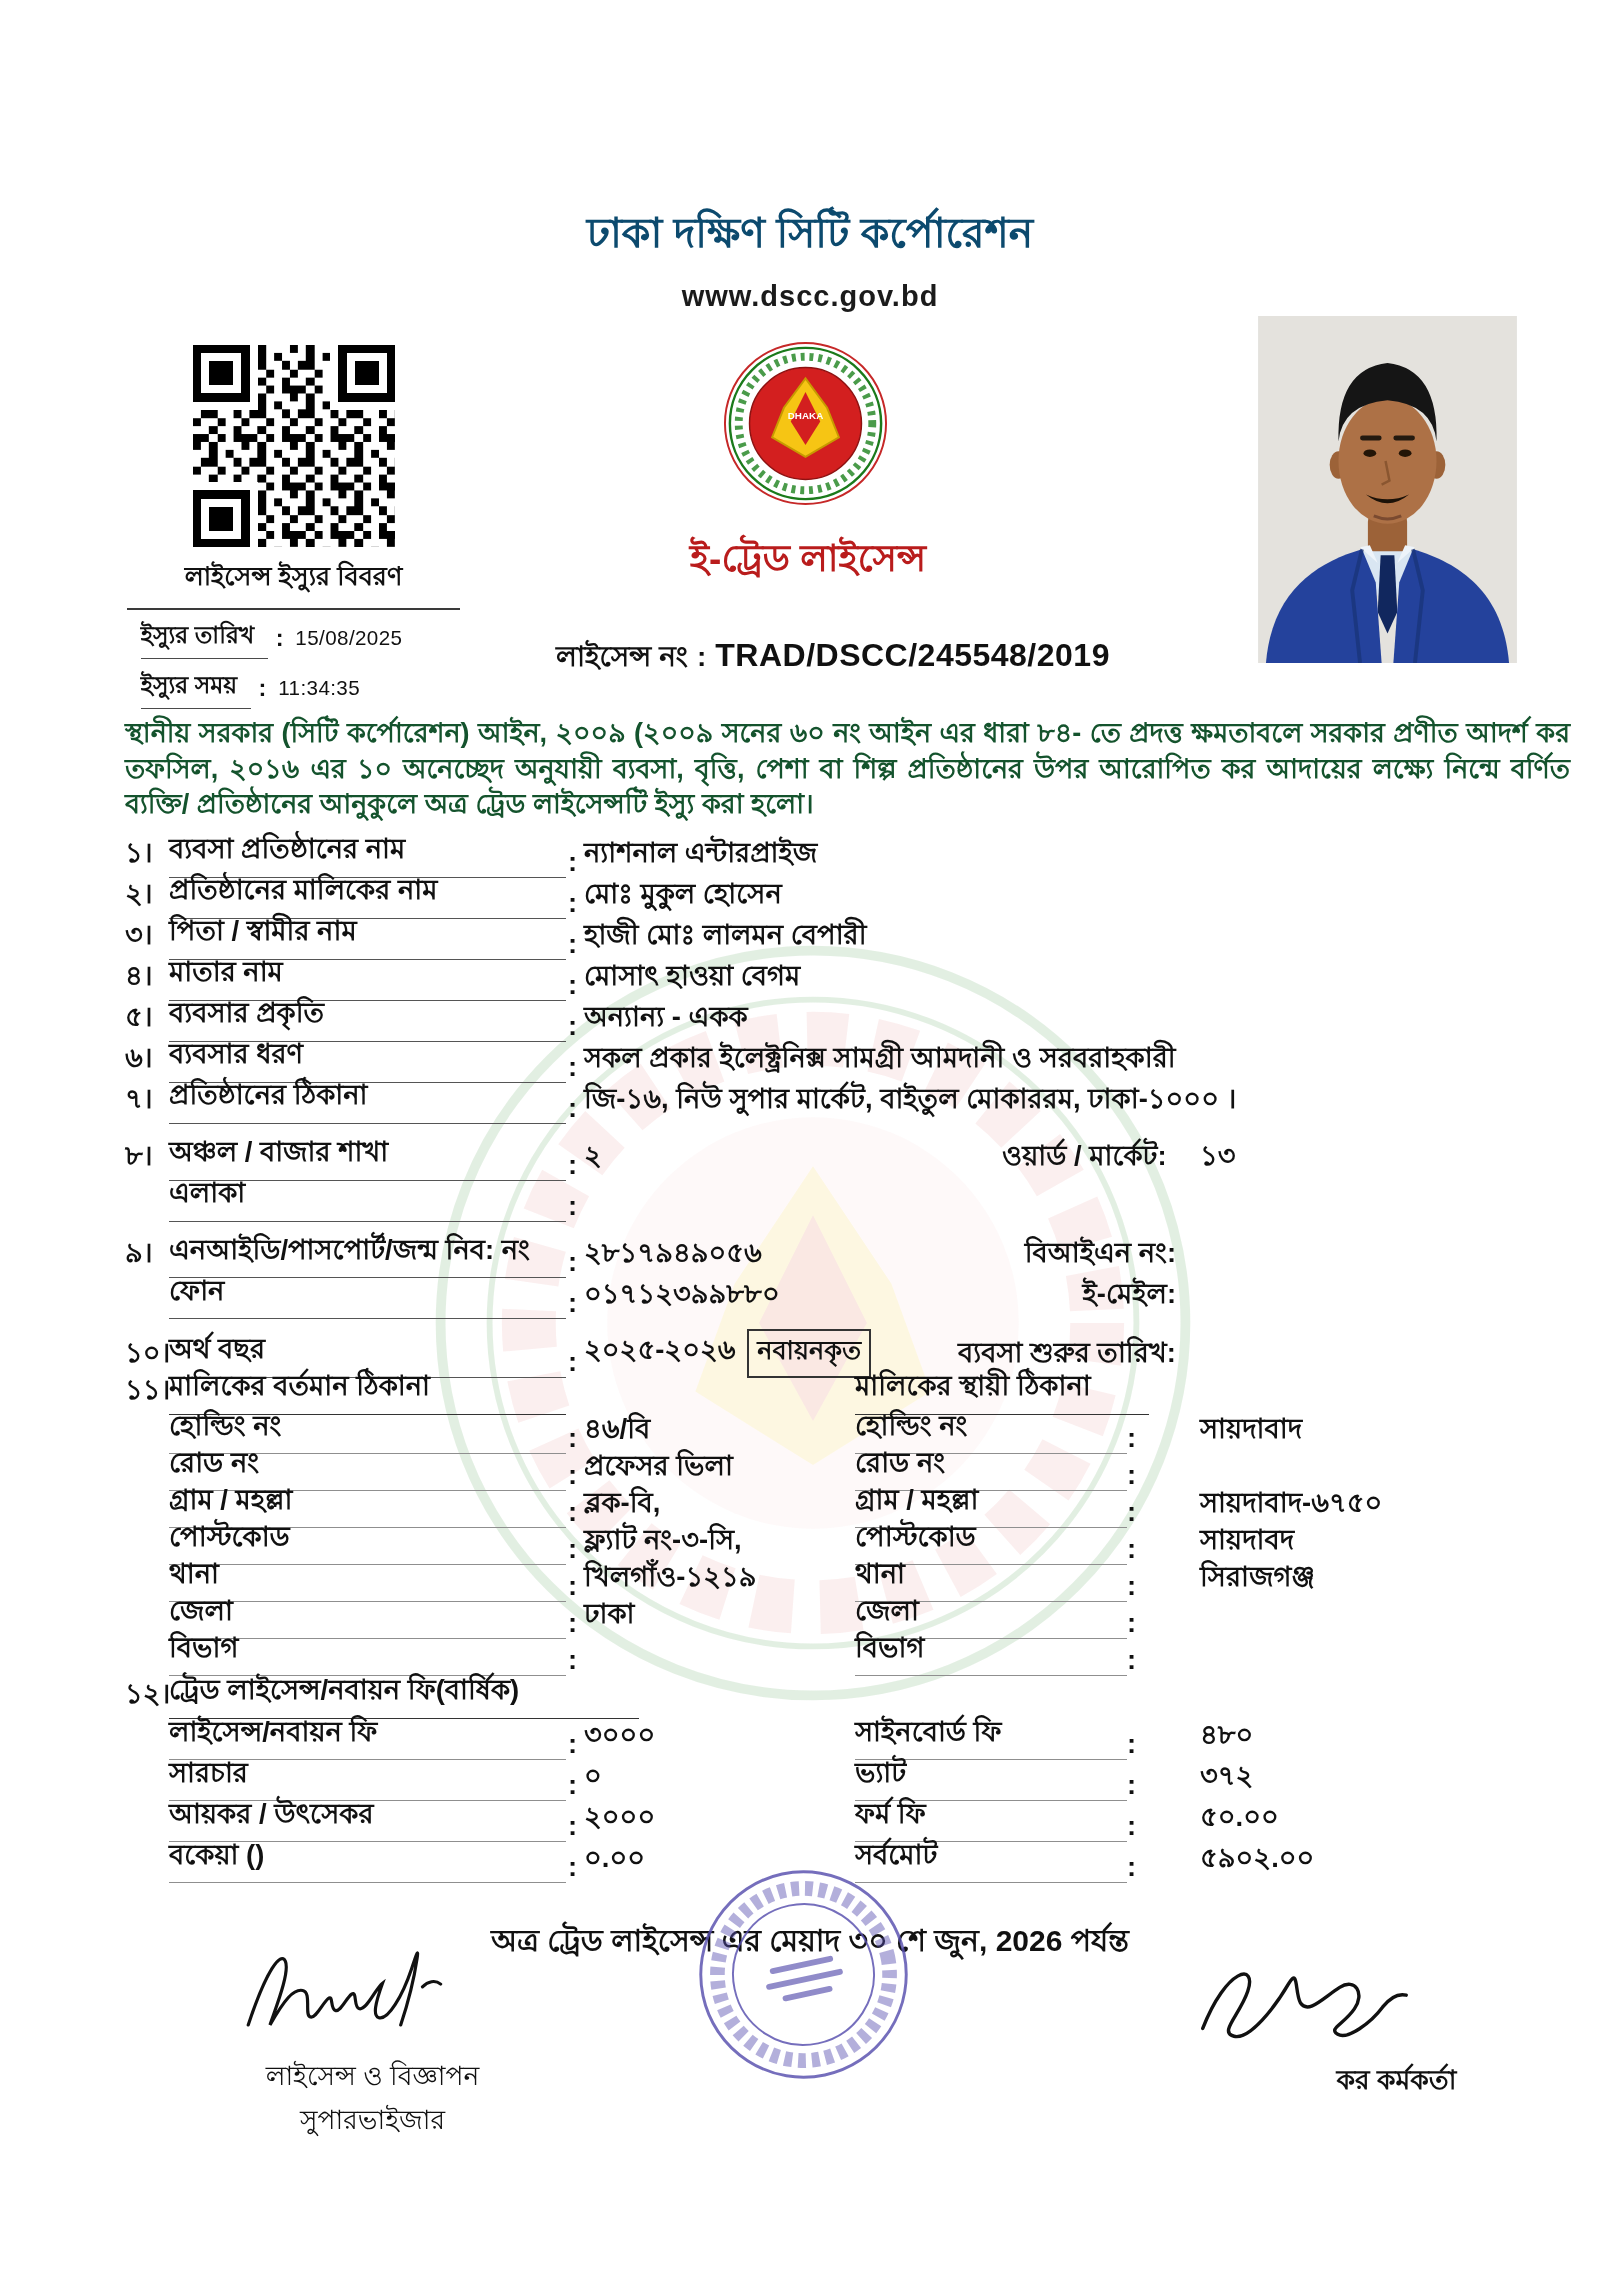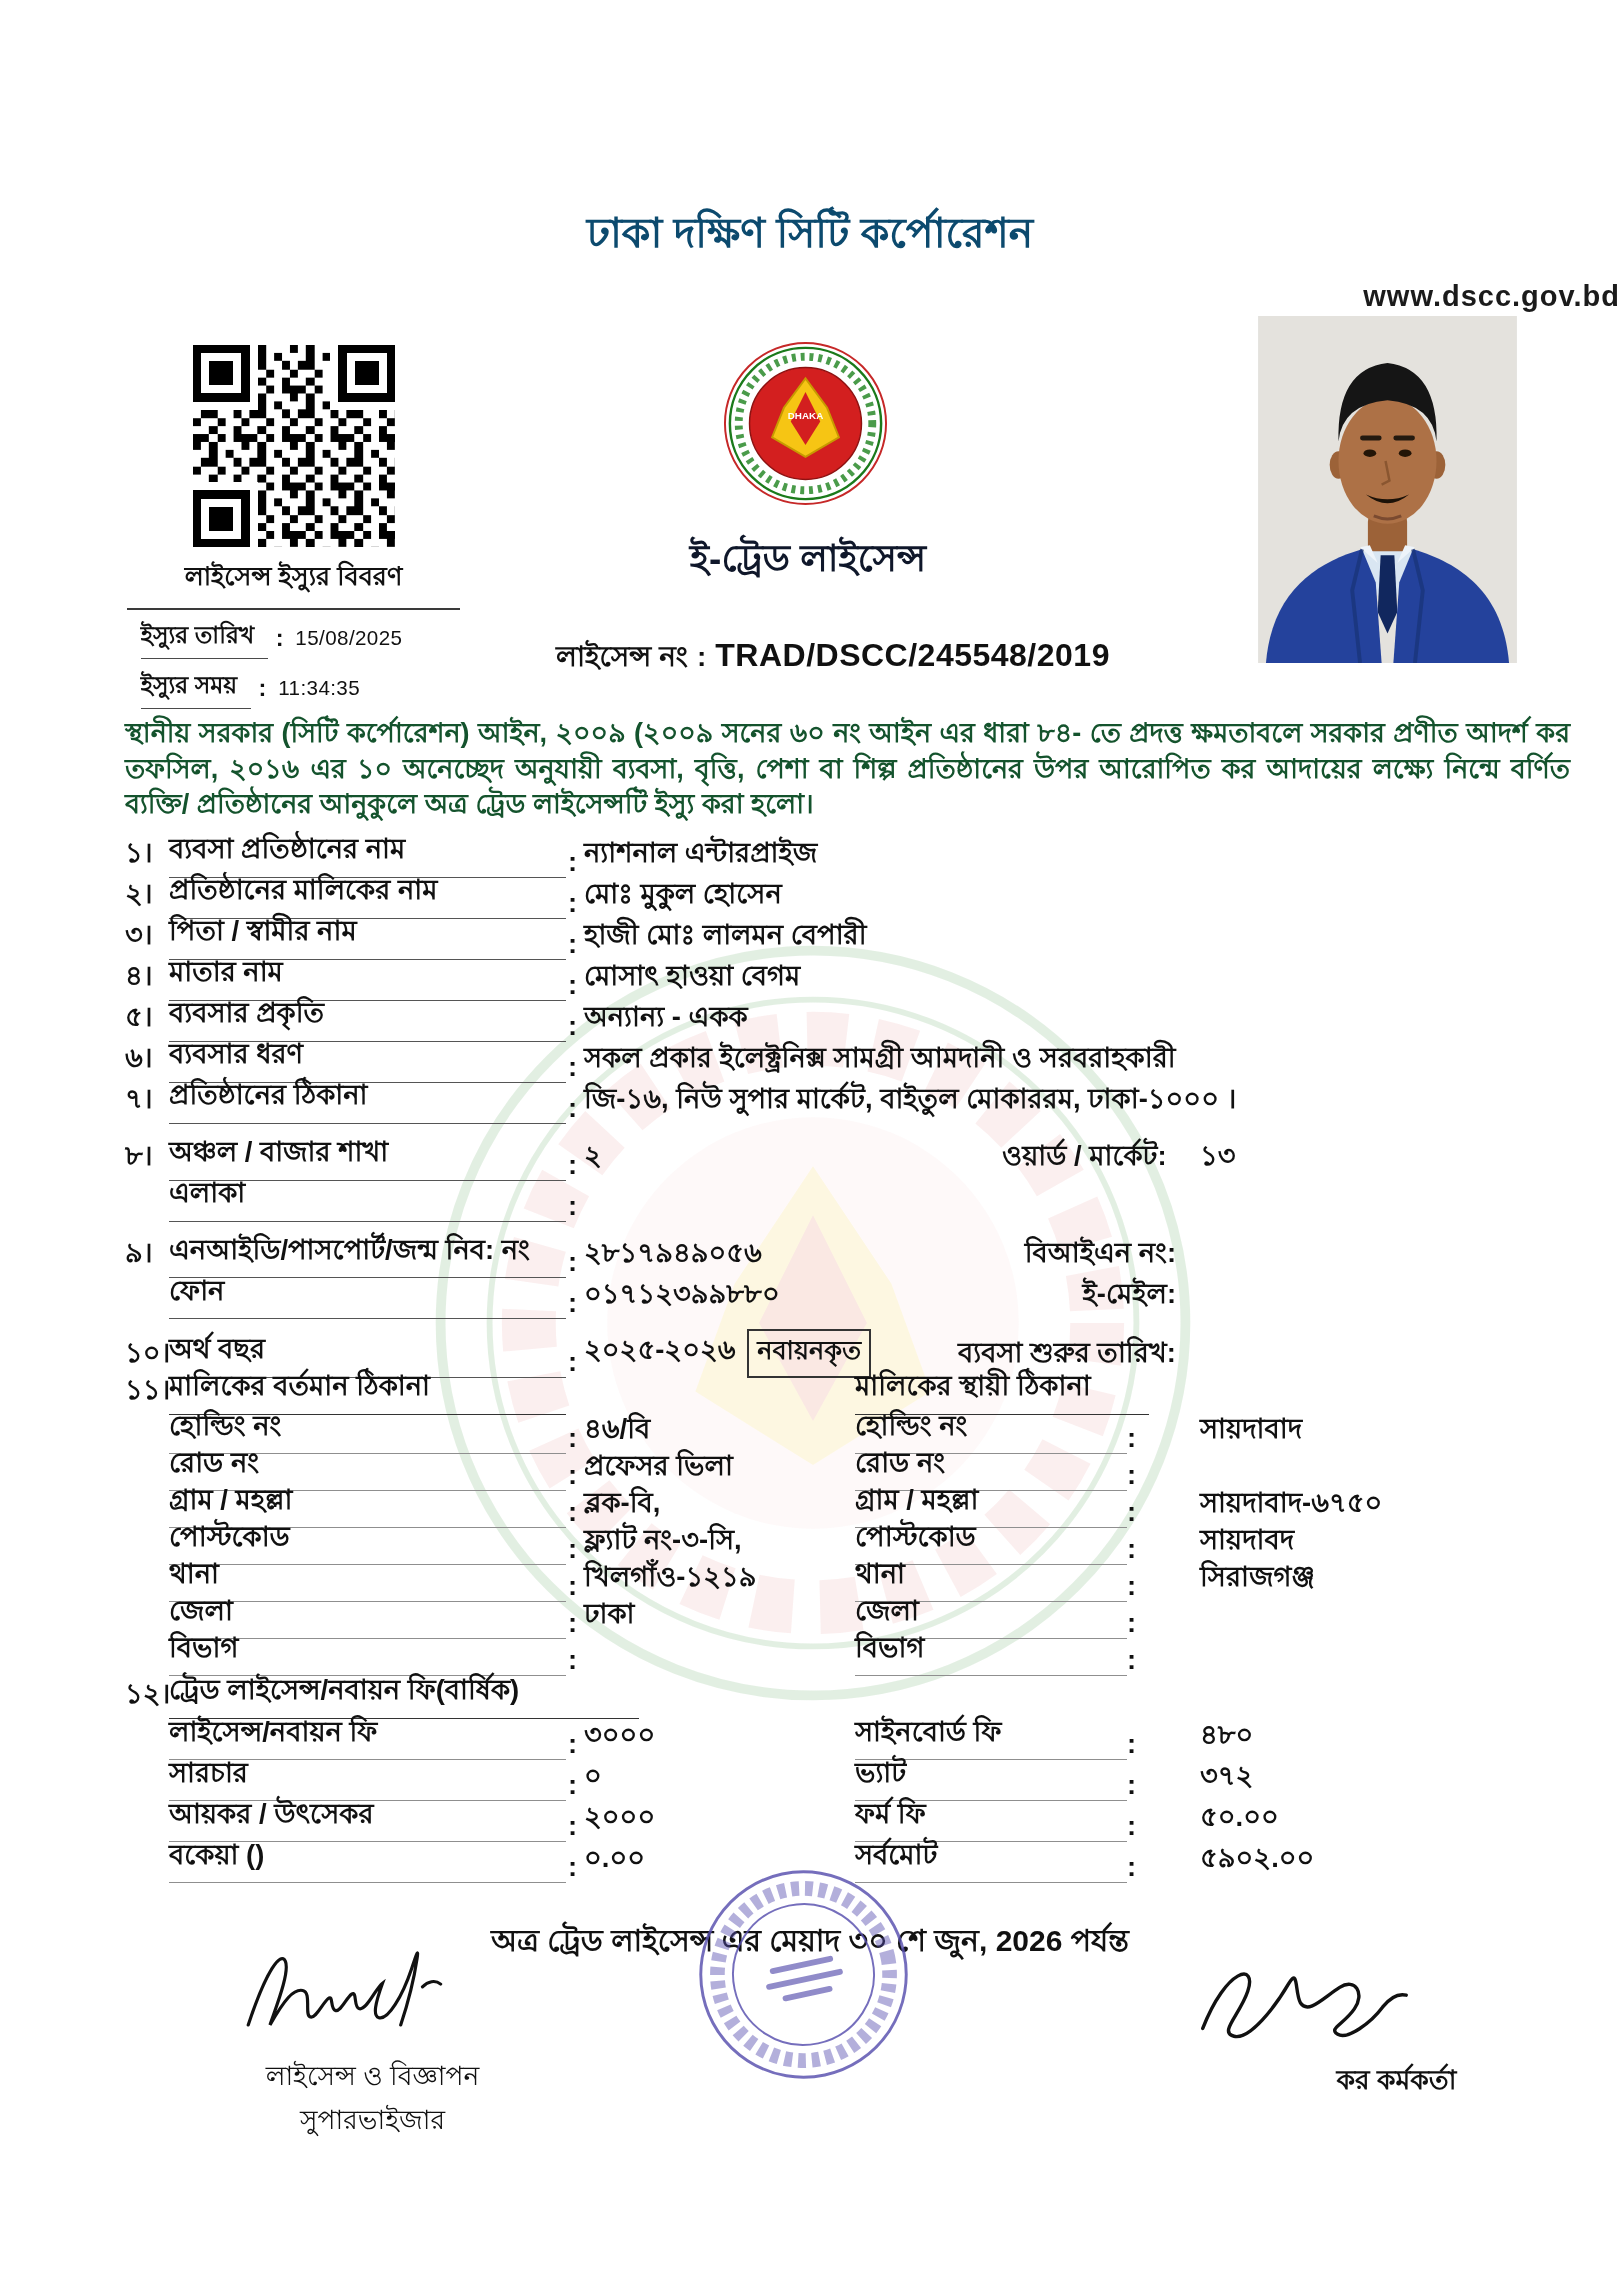--- a/index.html
+++ b/index.html
@@ -4,35 +4,35 @@
 <style>
   * { margin:0; padding:0; box-sizing:border-box; }
   html,body { background:#ffffff; }
   body { font-family:"Liberation Sans","DejaVu Sans",sans-serif; color:#111; }
 
   .page { position:relative; width:1620px; height:2293px; background:#fff; overflow:hidden; }
 
   
   .org-title { position:absolute; top:201px; left:0; width:100%; text-align:center;
                font-size:41px; font-weight:bold; color:#0c4a6e; }
-  .website   { position:absolute; top:280px; left:0; width:100%; text-align:right;
+  .website   { position:absolute; top:280px; left:0; width:100%; text-align:center;
                font-size:29px; font-weight:bold; letter-spacing:1px; color:#1b1b1b; }
 
   .qr-block  { position:absolute; left:127px; top:345px; width:333px; }
   .qr        { display:block; margin:0 auto; width:202px; height:202px; }
   .qr-caption{ text-align:center; font-size:25.5px; font-weight:600; padding:9.8px 5.9px 7.8px;
                border-bottom:2px solid #3a3a3a; }
   .issue-row { display:flex; align-items:center; padding:7.8px 0 0 13.7px; font-size:23.5px; }
   .issue-label { font-weight:700; border-bottom:1.6px solid #4a4a4a; padding:0 13.7px 2px 0; }
   .issue-row .colon { margin:0 11.8px 0 7.8px; font-weight:700; }
   .issue-value { font-size:20.6px; letter-spacing:0.4px; }
 
   .logo      { position:absolute; left:723px; top:341px; width:165px; height:165px; }
   .doc-title { position:absolute; top:529px; left:514px; width:588px; text-align:center;
-               font-size:37px; font-weight:bold; color:#0f172a; }
+               font-size:37px; font-weight:bold; color:#b91c1c; }
   .license-line { position:absolute; top:635px; left:490px; width:686px; display:flex;
                justify-content:center; align-items:baseline; gap:9px; font-size:28px; font-weight:600; }
   .license-no { font-weight:bold; font-size:32px; letter-spacing:0.5px; }
 
   .photo     { position:absolute; left:1258px; top:316px; width:259px; height:347px; }
 
   .intro     { position:absolute; left:125px; top:716px; width:1445px; font-size:27px;
                line-height:1.32; color:#14532d; font-weight:600; text-align:justify; }
 
   

